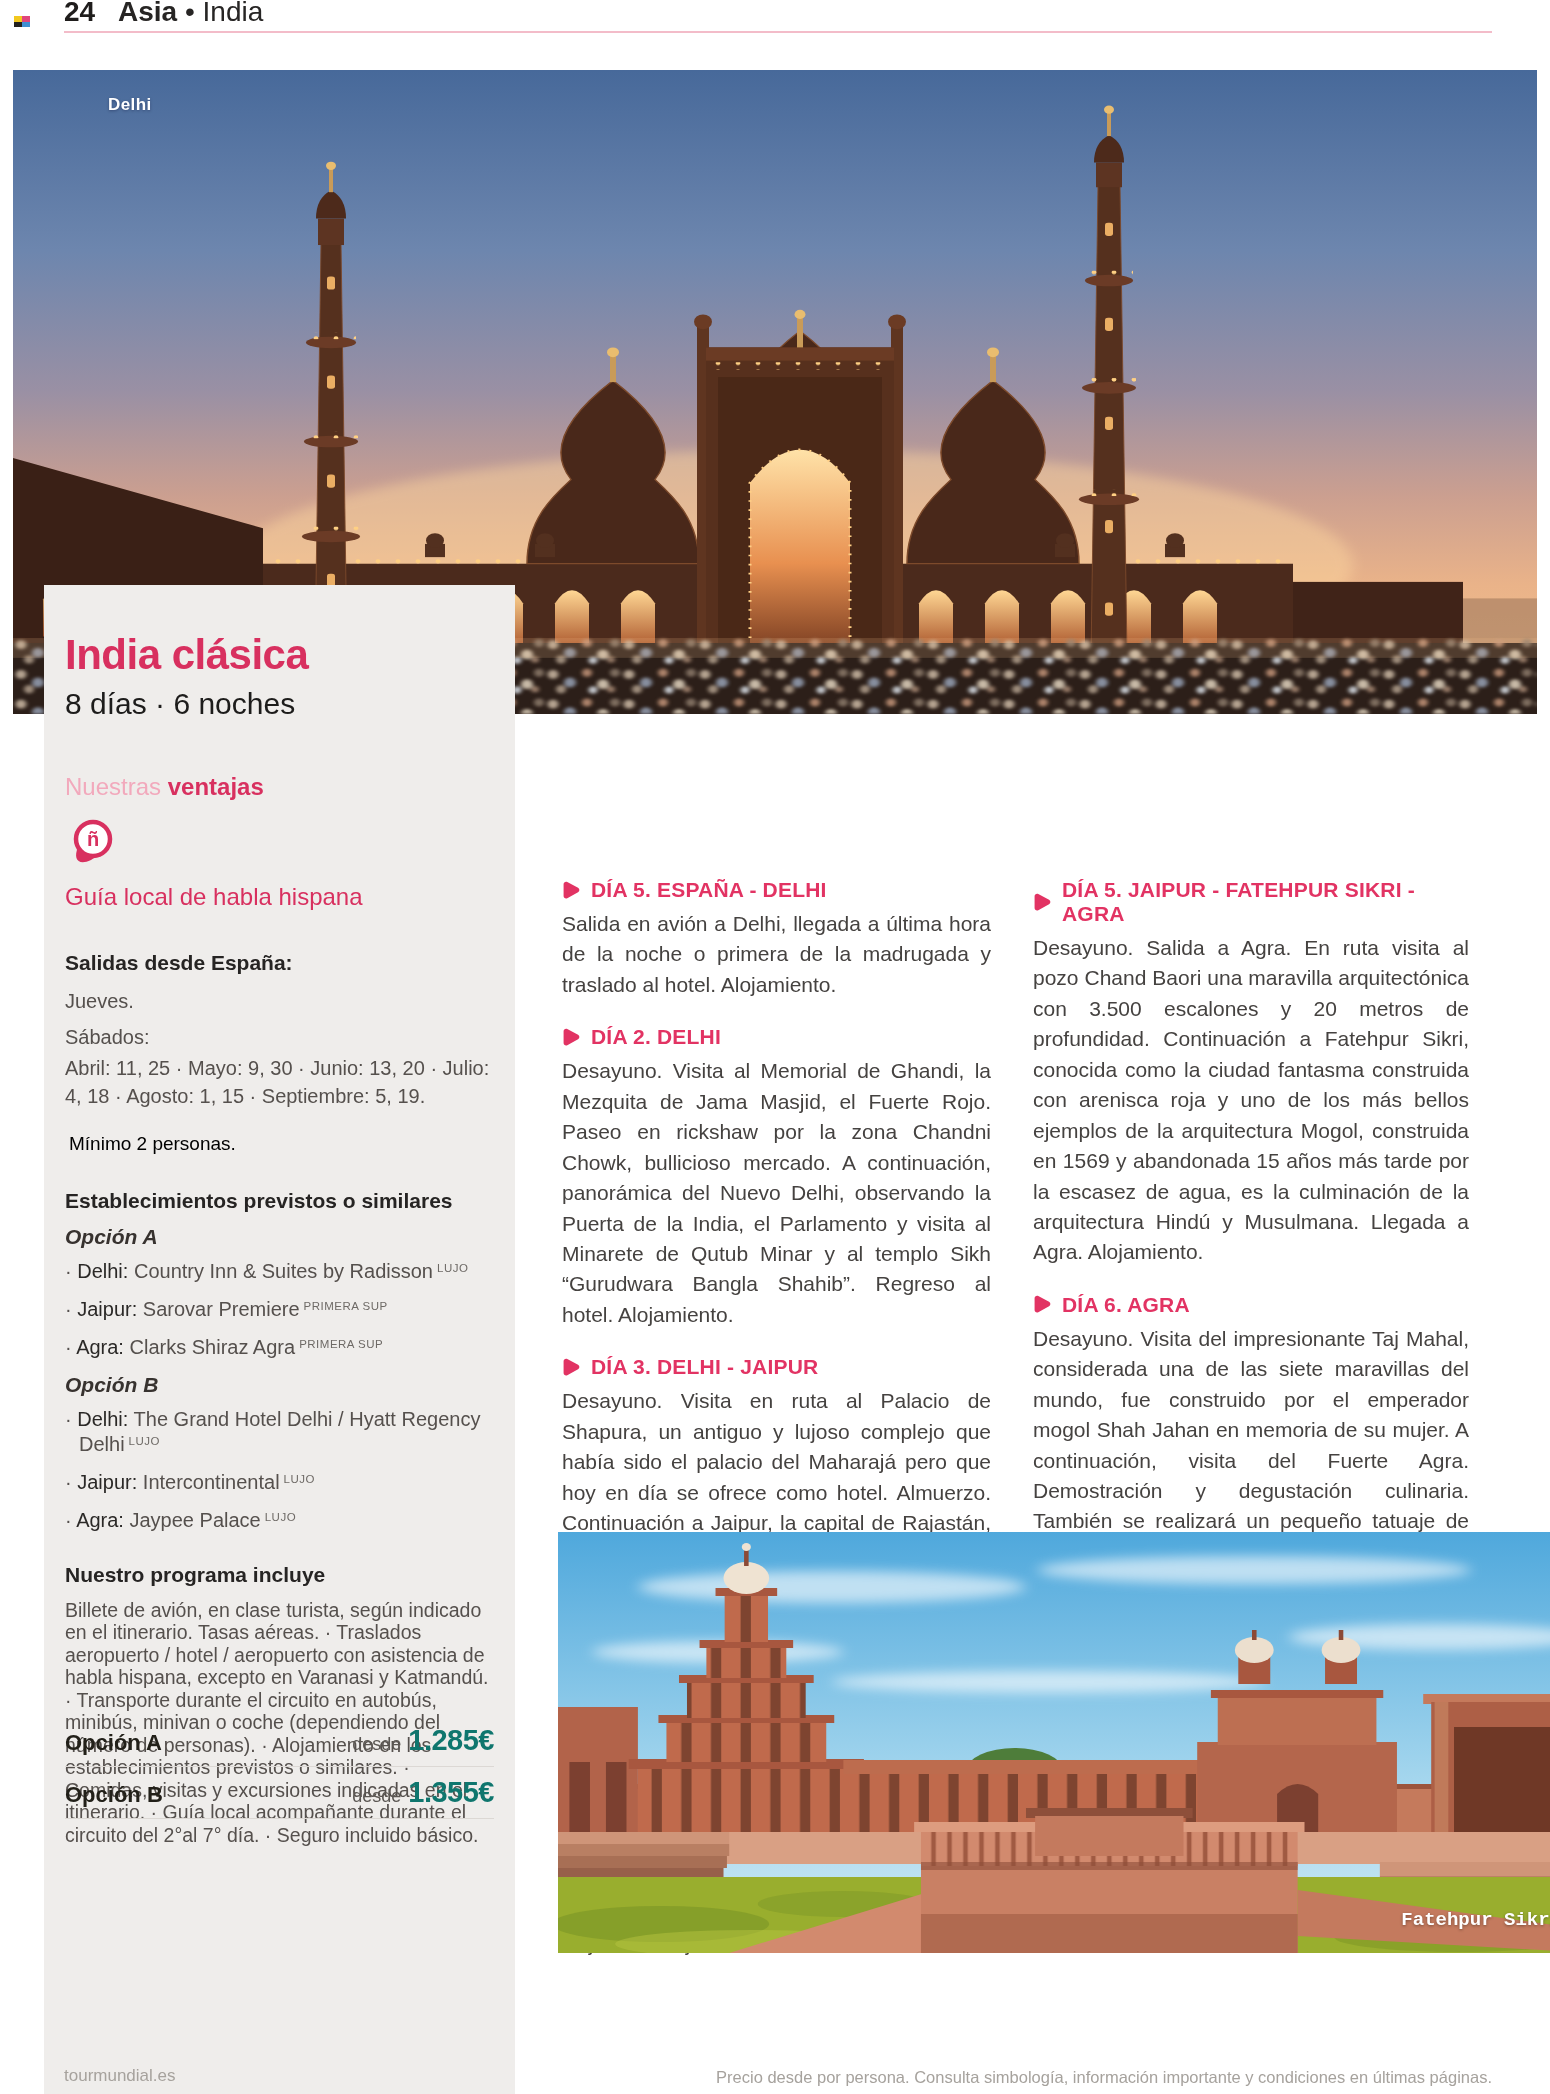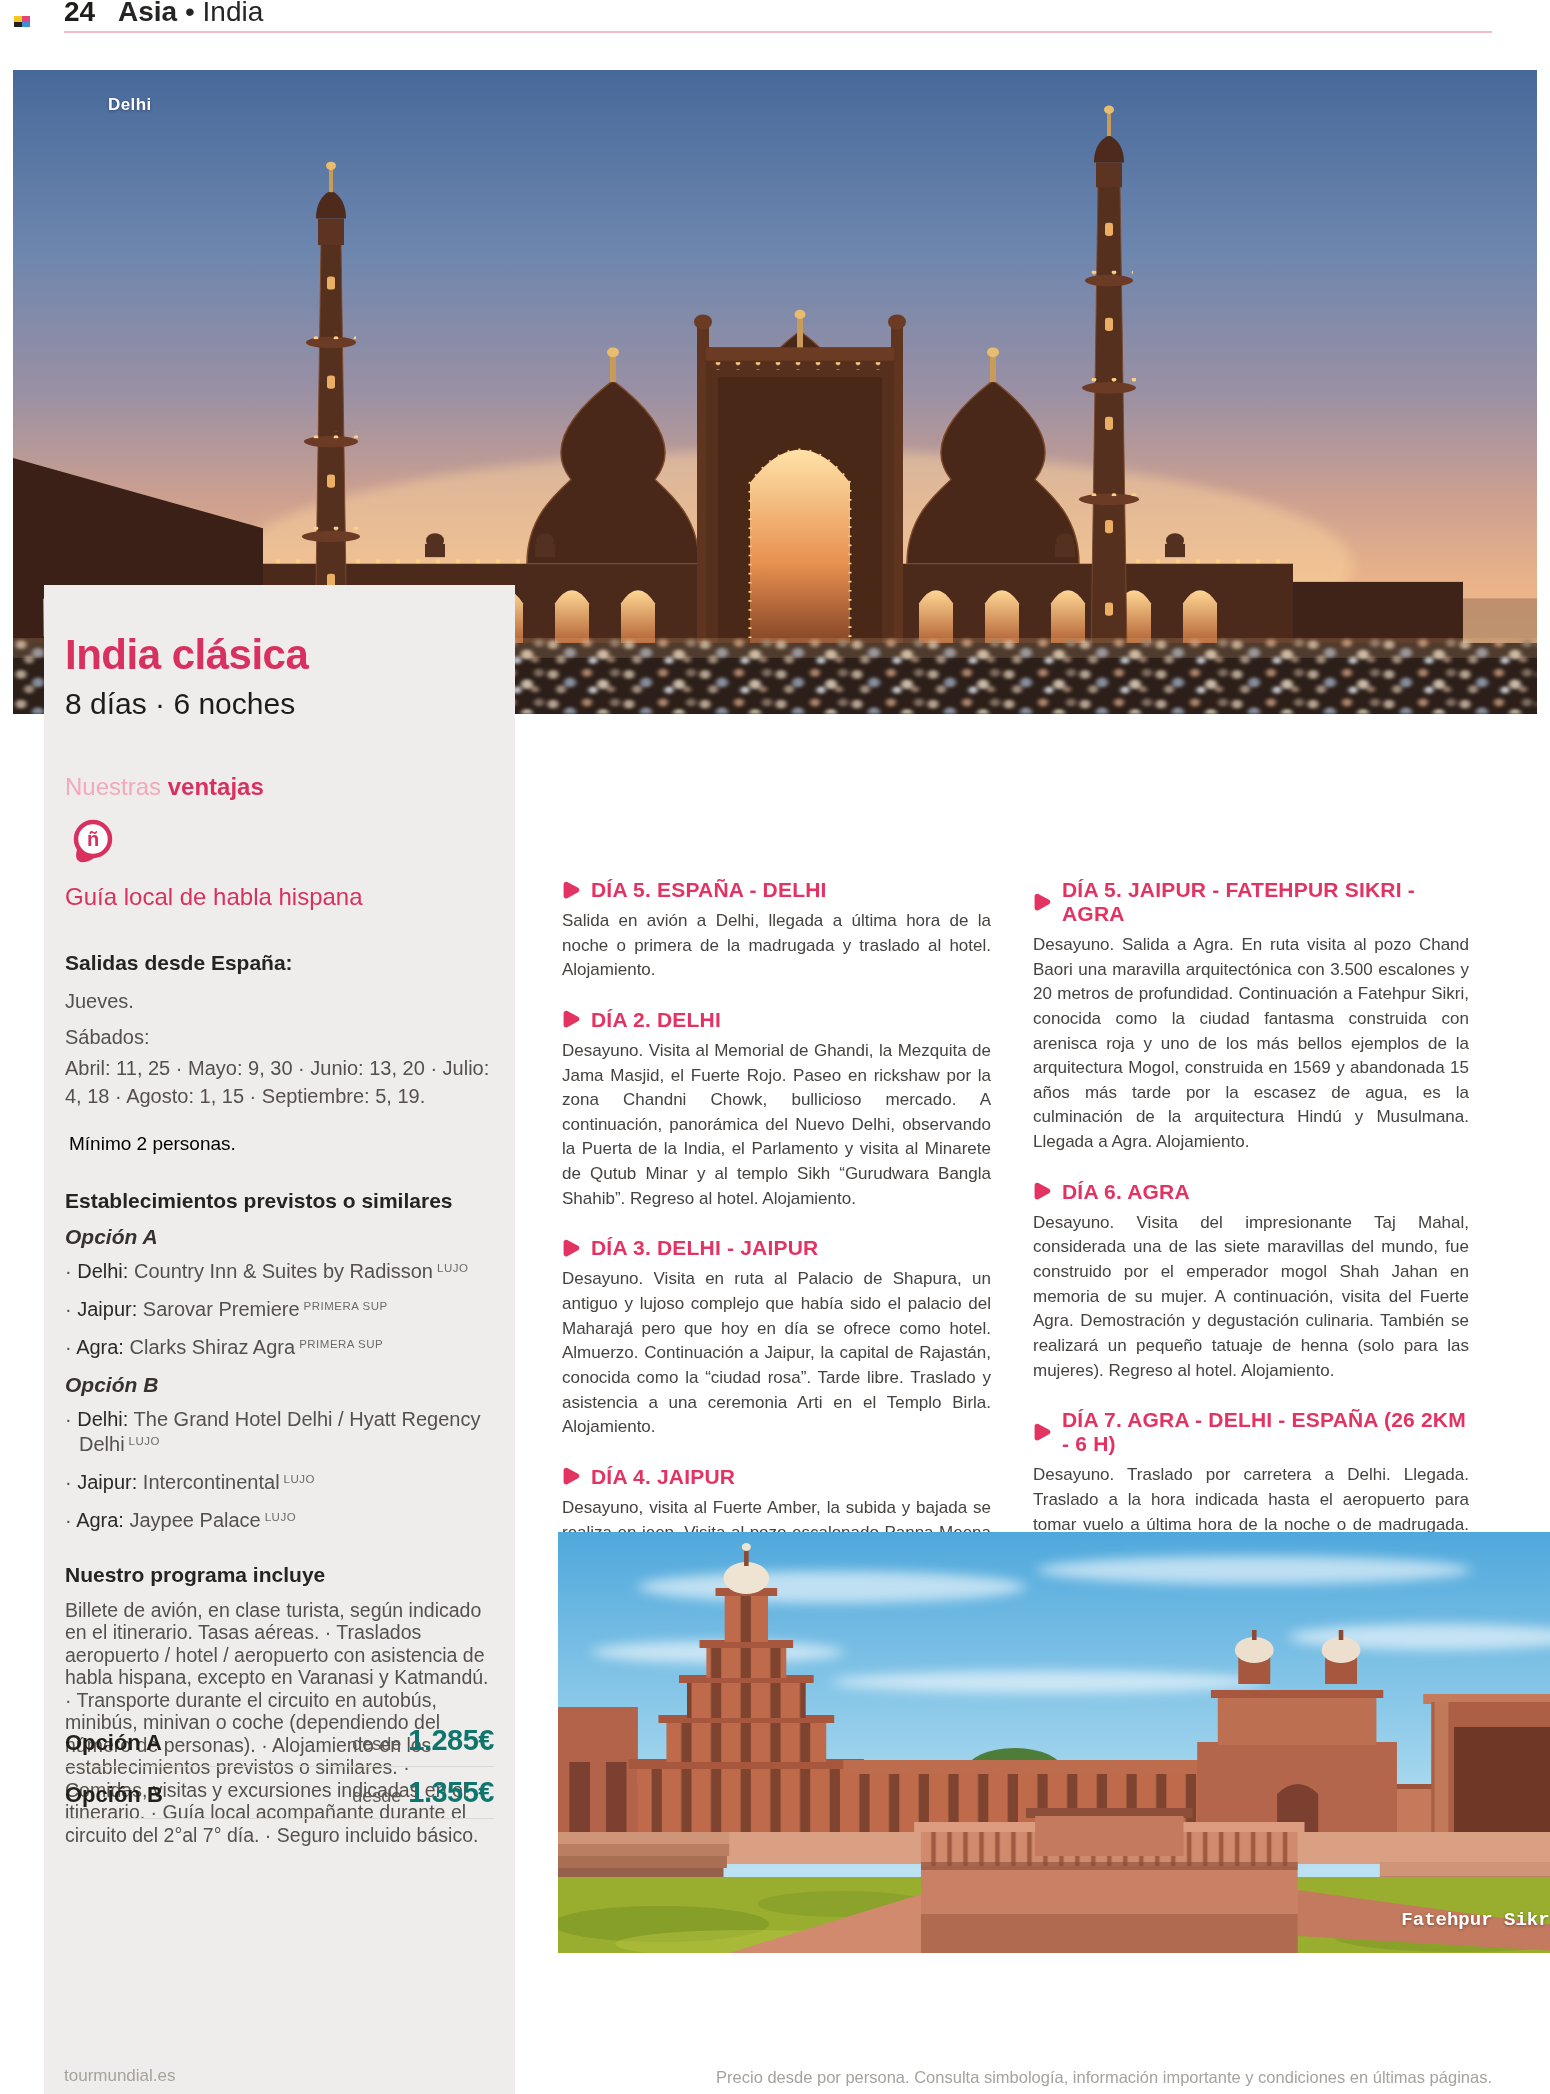--- a/index.html
+++ b/index.html
@@ -55,21 +55,21 @@
   .price-value{font-size:29px;font-weight:700;color:#0f766e;letter-spacing:-.5px;text-align:center;}
 
   
   .col{position:absolute;top:878px;}
   .col-mid{left:562px;width:429px;}
   .col-right{left:1033px;width:436px;}
   .day{margin-bottom:25px;}
   .day-head{display:flex;align-items:center;gap:10px;margin:0 0 7px 0;}
   .day-marker{width:19px;height:19px;flex:0 0 auto;}
   .day-title{font-size:21px;font-weight:700;color:#e23363;letter-spacing:.2px;}
-  .day-text{font-size:17px;color:#454240;line-height:1.45;text-align:justify;margin:0;}
+  .day-text{font-size:21px;color:#454240;line-height:1.45;text-align:justify;margin:0;}
 
   
   .bimg{position:absolute;left:558px;top:1532px;width:1033px;height:421px;overflow:hidden;font-family:Liberation Mono, monospace;}
   .bimg svg{display:block;width:100%;height:100%;}
   .bimg-caption{position:absolute;right:30px;bottom:22px;color:#ffffff;font-weight:700;
                 font-size:19px;text-shadow:0 1px 3px rgba(30,20,10,.45);}
 
   
   .foot-site{position:absolute;left:64px;top:2066px;font-size:17px;color:#a6a29d;}
   .foot-note{position:absolute;right:58px;top:2068px;font-size:16.5px;color:#a6a29d;}

